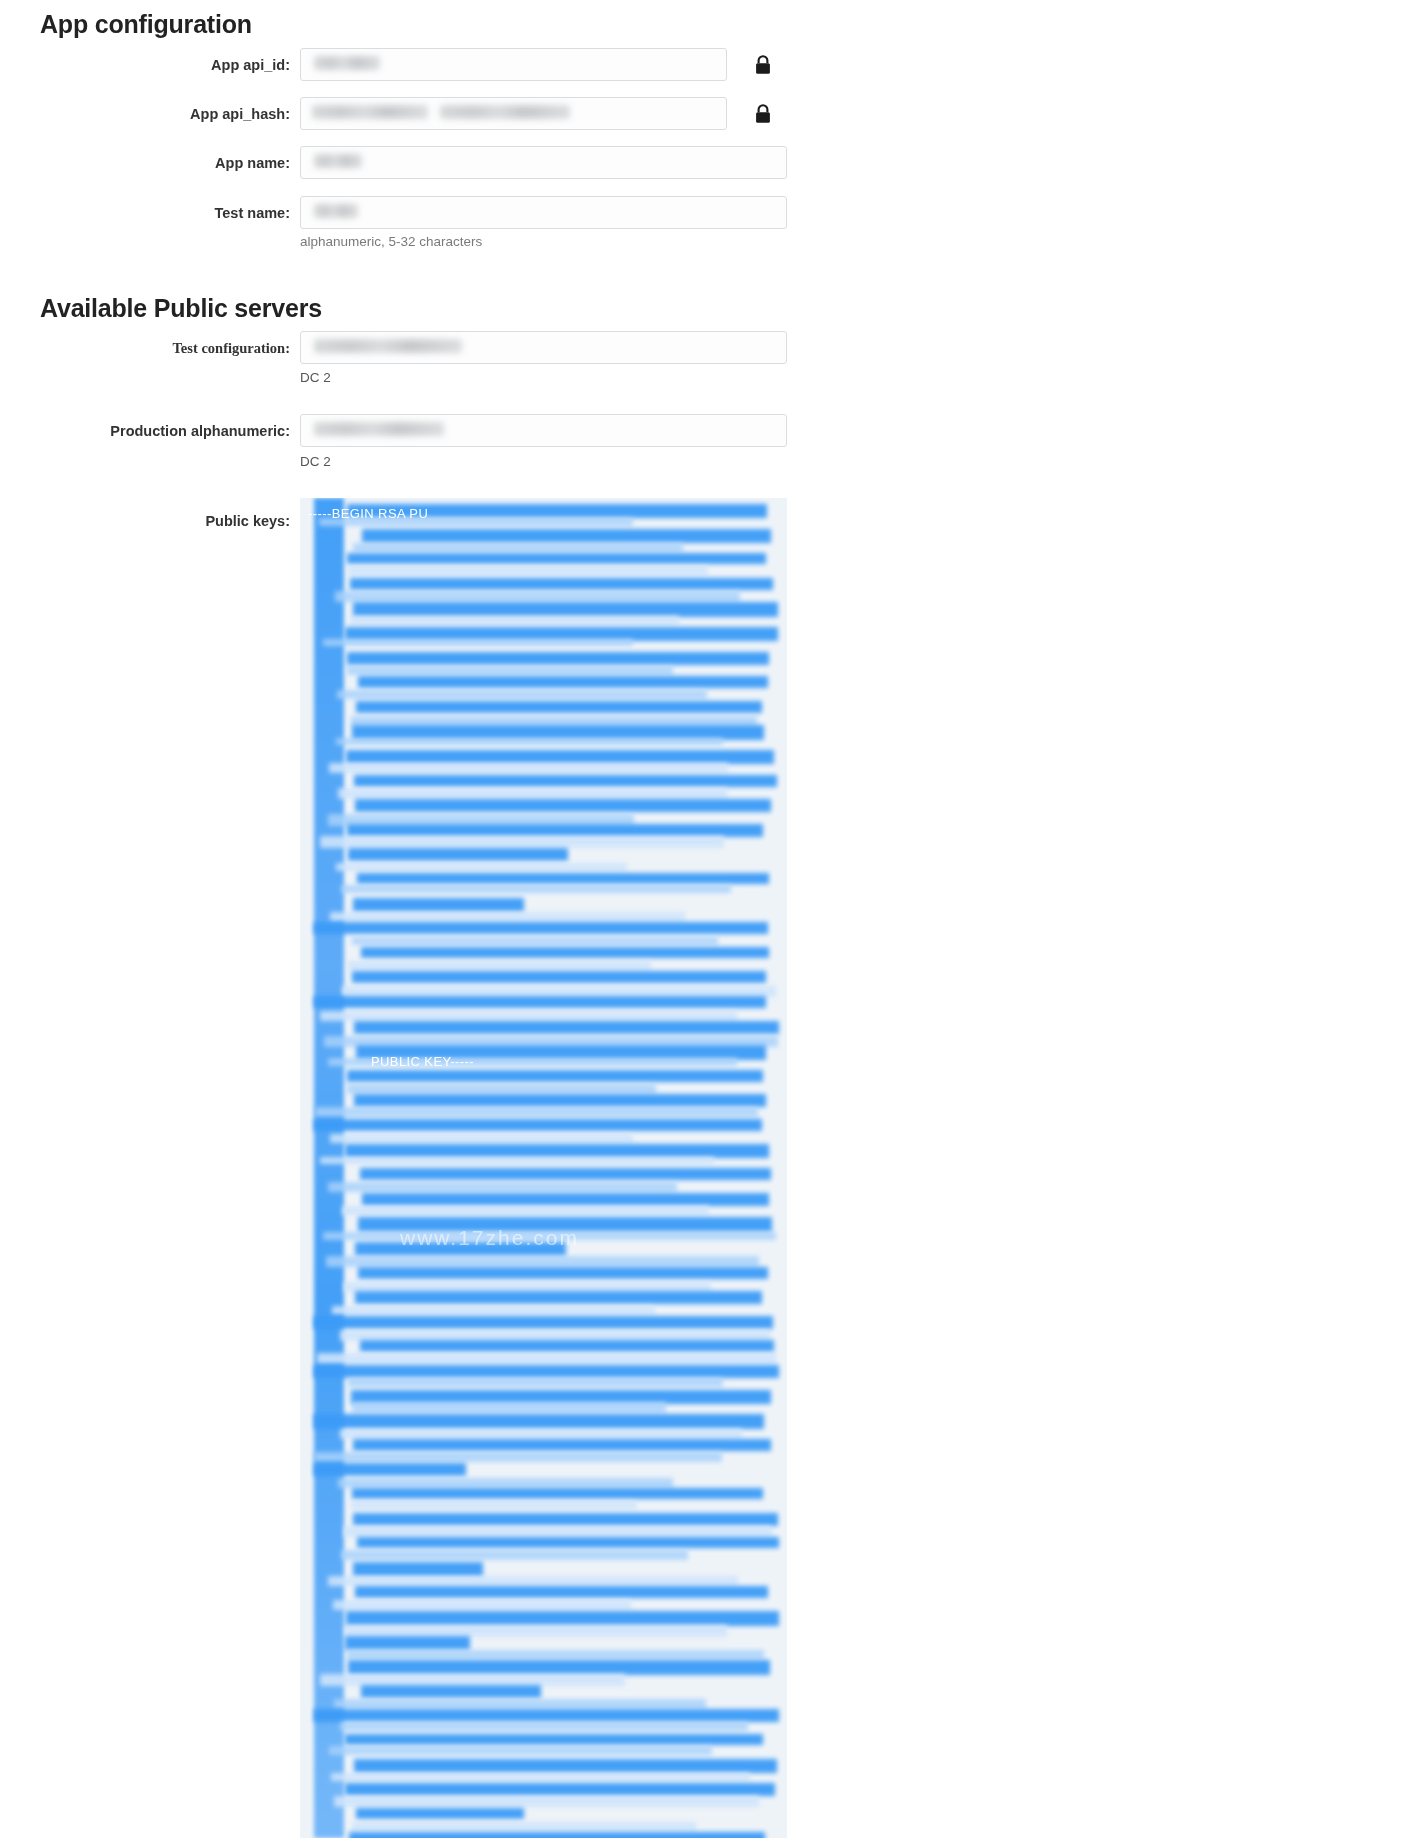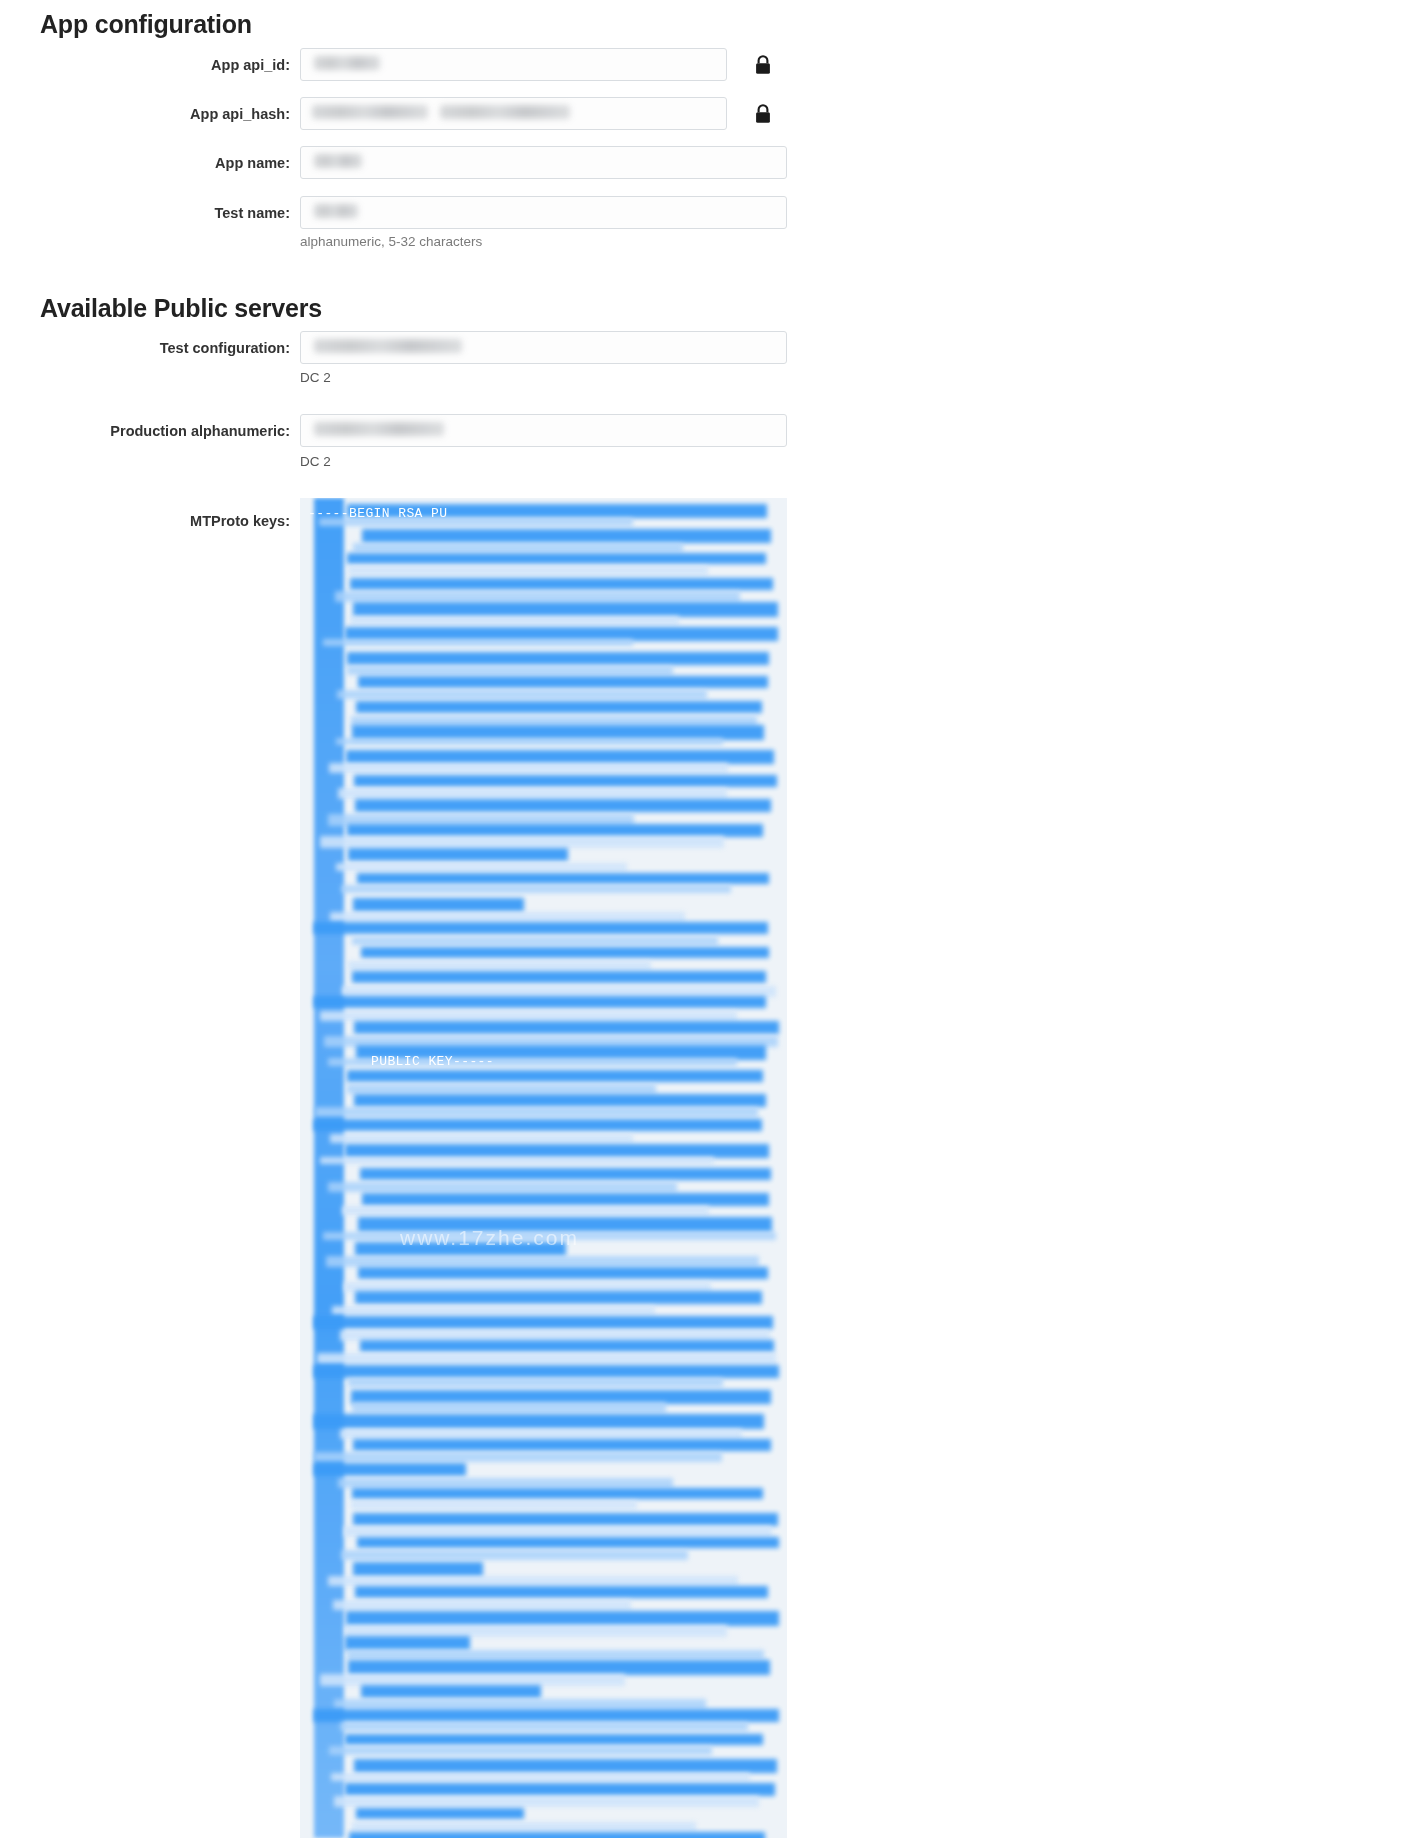--- a/index.html
+++ b/index.html
@@ -106,21 +106,21 @@
     left: 14px;
     top: 0;
     width: 30px;
     height: 100%;
     background: linear-gradient(180deg,#3b9bf7,#57a8f8 35%,#3b9bf7 60%,#6fb5f9);
     filter: blur(2px);
     opacity: 0.95;
   }
   .keys-text {
     position: absolute;
-    font-family: Liberation Mono, monospace;
+    font-family: Liberation Sans, sans-serif;
     font-size: 13px;
     color: #ffffff;
     letter-spacing: 0.4px;
     white-space: nowrap;
     z-index: 4;
   }
   .watermark {
     position: absolute;
     font-family: "Liberation Sans", sans-serif;
     font-size: 21px;
@@ -178,38 +178,38 @@
     <div class="field-wrap" style="margin-left:10px;">
       <input class="text-input" style="width: 487px;" type="text" value="">
       <div class="blur-mask" style="left:14px; top:8px; width:44px; height:14px;"></div>
     </div>
   </div>
   <div class="helper-text" style="left:300px; top:234px;">alphanumeric, 5-32 characters</div>
 
   <h2 class="section-title" id="mtproto-title">Available Public servers</h2>
 
   <div class="form-row" style="left:40px; top:331px; width:760px;">
-    <div class="row-label" style="width:250px;">Test configuration:</div>
+    <div class="row-label" style="width:250px;font-family:Liberation Serif, serif;">Test configuration:</div>
     <div class="field-wrap" style="margin-left:10px;">
       <input class="text-input" style="width: 487px;" type="text" value="">
       <div class="blur-mask" style="left:14px; top:8px; width:148px; height:14px;"></div>
     </div>
   </div>
   <div class="dc-text" style="left:300px; top:370px;">DC 2</div>
 
   <div class="form-row" style="left:40px; top:414px; width:760px;">
     <div class="row-label" style="width:250px;">Production alphanumeric:</div>
     <div class="field-wrap" style="margin-left:10px;">
       <input class="text-input" style="width: 487px;" type="text" value="">
       <div class="blur-mask" style="left:14px; top:8px; width:130px; height:14px;"></div>
     </div>
   </div>
   <div class="dc-text" style="left:300px; top:454px;">DC 2</div>
 
-  <div class="row-label" style="position:absolute; left:40px; top:504px; width:250px;">MTProto keys:</div>
+  <div class="row-label" style="position:absolute; left:40px; top:504px; width:250px;">Public keys:</div>
 
   <div class="keys-block">
     <div class="keys-gutter"></div>
 
     <div id="keys-lines">
         <div class="keys-line" style="left: 46.7381px; top: 6px; width: 420.483px; height: 13.6px;"></div>
         <div class="keys-line pale" style="left: 18.9094px; top: 20.127px; width: 314.562px; height: 7.5px;"></div>
         <div class="keys-line" style="left: 61.9315px; top: 30.6px; width: 409.476px; height: 14.7px;"></div>
         <div class="keys-line pale" style="left: 53.0214px; top: 44.856px; width: 330.446px; height: 9.4px;"></div>
         <div class="keys-line" style="left: 46.7375px; top: 55.2px; width: 419.253px; height: 11.1px;"></div>

